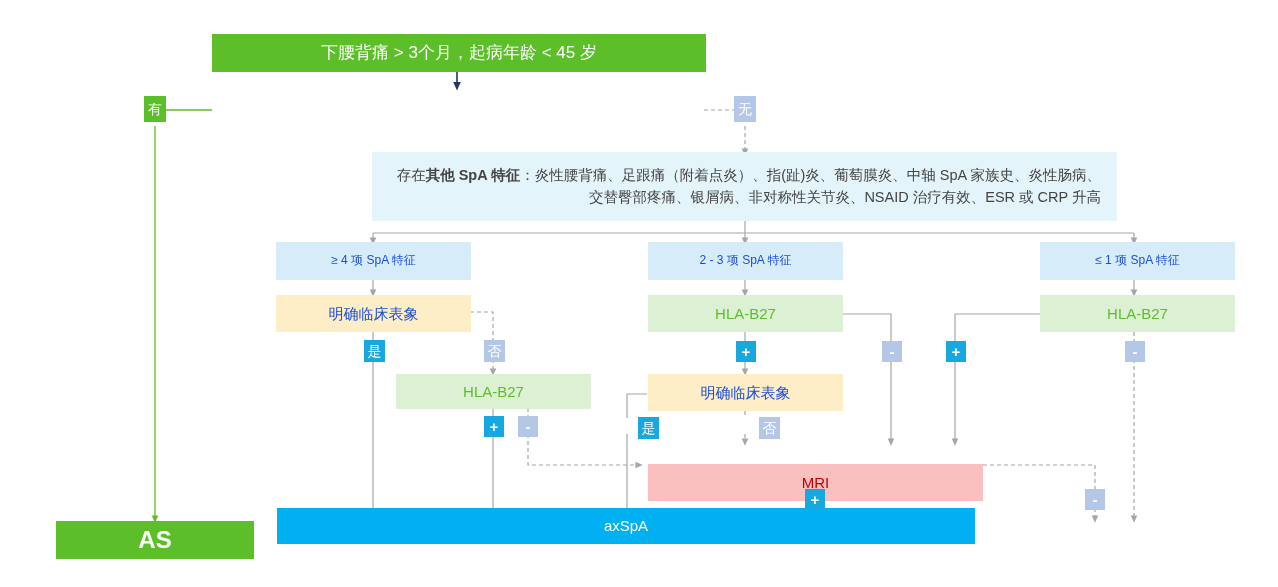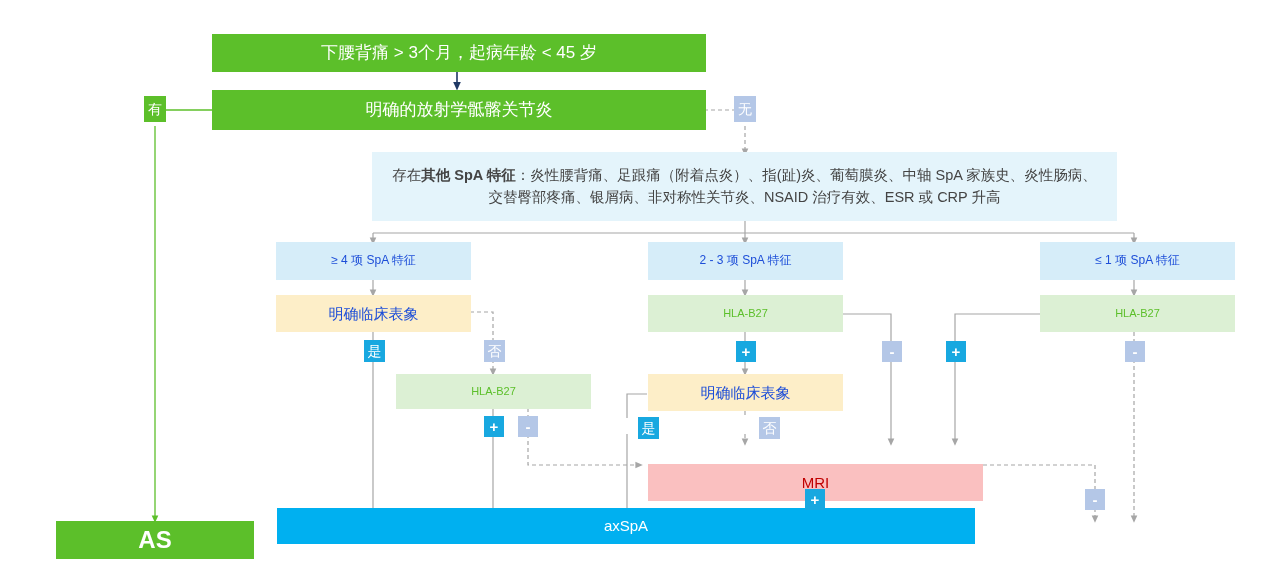--- a/index.html
+++ b/index.html
@@ -30,21 +30,21 @@
     position: absolute;
     box-sizing: border-box;
     display: flex;
     align-items: center;
     justify-content: center;
     text-align: center;
     line-height: 1.45;
   }
   .node.left-pad {
     justify-content: flex-start;
-    text-align: center;
+    text-align: right;
   }
   
   .n-green {
     background: #5cbf2a;
     color: #ffffff;
     font-size: 17px;
   }
   .n-green-strong {
     background: #5cbf2a;
     color: #ffffff;
@@ -62,21 +62,21 @@
     font-size: 12px;
   }
   .n-cream {
     background: #fdeec8;
     color: #1d4ed8;
     font-size: 15px;
   }
   .n-mint {
     background: #dcf0d4;
     color: #5cbf2a;
-    font-size: 11px;
+    font-size: 15px;
   }
   .n-pink {
     background: #fac0c0;
     color: #c00000;
     font-size: 15px;
   }
   .n-cyan {
     background: #00b0f0;
     color: #ffffff;
     font-size: 15px;
@@ -193,23 +193,20 @@
     <path d="M815,508 L815,520" stroke="#1f3864" stroke-width="1.6" fill="none" marker-end="url(#ah-navy)"></path>
 
     <path d="M983,465 L1095,465 L1095,490" stroke="#a6a6a6" stroke-width="1.2" fill="none" stroke-dasharray="4,3"></path>
     <path d="M1095,508 L1095,519" stroke="#a6a6a6" stroke-width="1.2" fill="none" stroke-dasharray="4,3" marker-end="url(#ah-gray)"></path>
   </svg>
 
   <div class="node n-green" style="left:212px; top:34px; width:494px; height:38px;">
     <span class="inner">下腰背痛 &gt; 3个月，起病年龄 &lt; 45 岁</span>
   </div>
 
-  <div class="node n-green" style="left:212px; top:90px; width:494px; height:40px;">
-    <span class="inner">明确的放射学骶髂关节炎</span>
-  </div>
 
   <div class="node n-info left-pad" style="left:372px; top:152px; width:745px; height:69px;">
     <span class="inner">
       <span>存在</span><b>其他 SpA 特征</b><span>：炎性腰背痛、足跟痛（附着点炎）、指(趾)炎、葡萄膜炎、中轴 SpA 家族史、炎性肠病、交替臀部疼痛、银屑病、非对称性关节炎、NSAID 治疗有效、ESR 或 CRP 升高</span>
     </span>
   </div>
 
   <div class="node n-lightblue" style="left:276px; top:242px; width:195px; height:38px;">
     <span class="inner">≥ 4 项 SpA 特征</span>
   </div>

